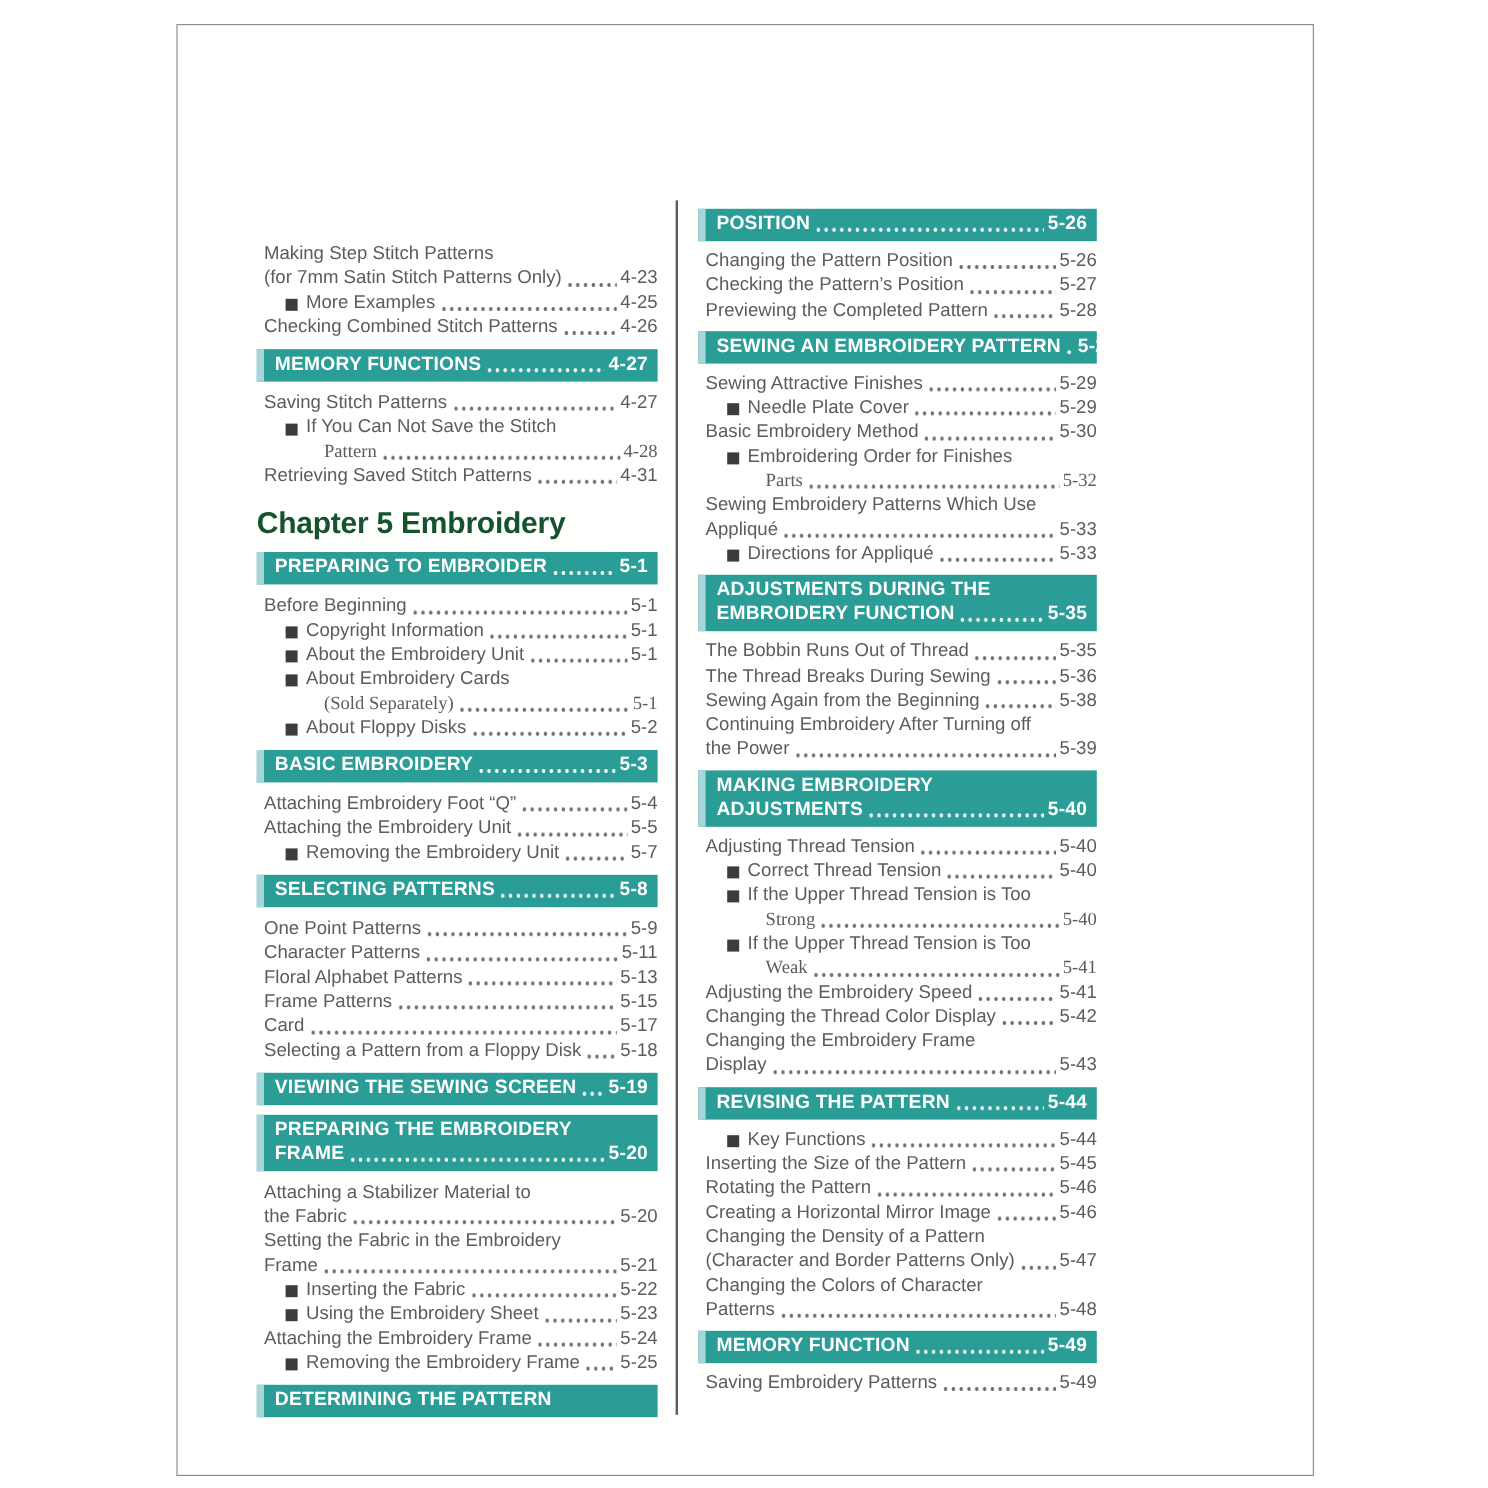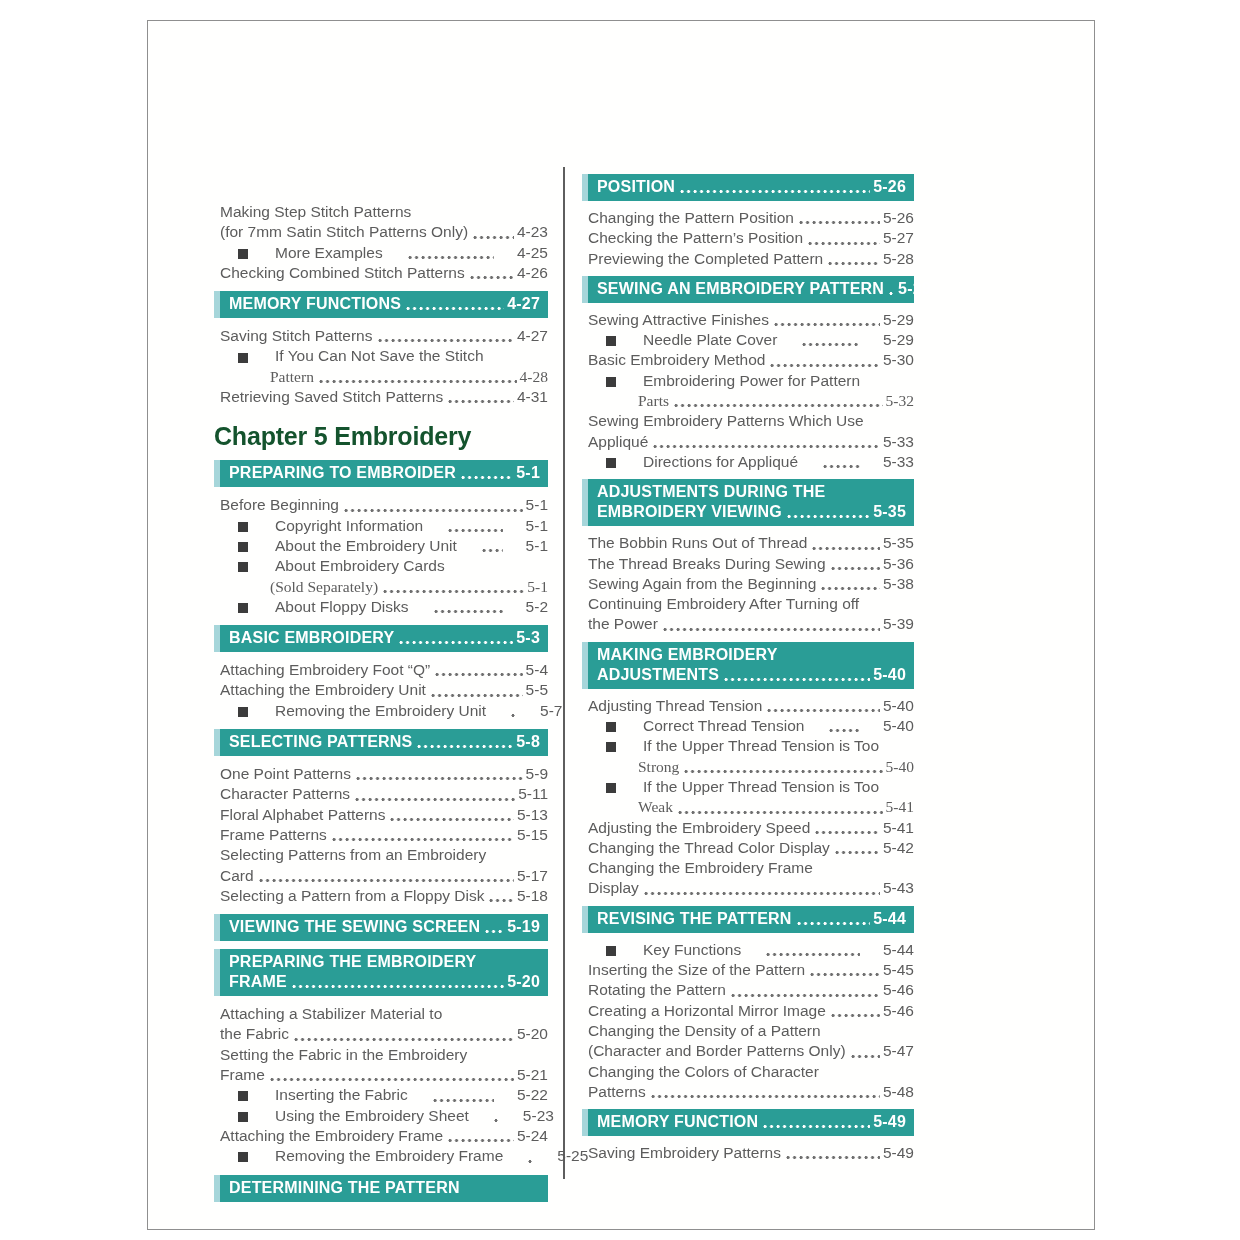--- a/index.html
+++ b/index.html
@@ -17,21 +17,21 @@
   .col-right .toc-header{margin:7px 0;}
   .hrow{display:flex;align-items:baseline;line-height:20px;}
   .hrow .leader{color:#ffffff;}
   .hrow .pnum{font-weight:bold;color:#ffffff;}
 
   .chapter-title{font-size:25px;font-weight:bold;color:#14532d;letter-spacing:-.2px;
                  margin:15px 0 9px 0;}
 
   .toc-entries{margin:0 0 2px 0;padding-left:6px;color:#5c5c5c;font-size:15.5px;}
   .row{display:flex;align-items:baseline;line-height:20.3px;min-height:20.3px;}
-  .row.indent-bullet{padding-left:18px;gap:20px;}
+  .row.indent-bullet{padding-left:18px;}
   .row.indent-cont{padding-left:50px;font-family:Liberation Serif, serif;}
   .etext{white-space:nowrap;flex:0 0 auto;}
   .bullet{flex:0 0 auto;width:10px;height:10px;background:#3c3c3c;margin-right:7px;
           align-self:center;position:relative;top:1px;}
   .leader{flex:1 1 8px;align-self:flex-end;height:5px;margin:0 3px 3px 5px;
           background-image:radial-gradient(circle at 2px 2.5px, currentColor 1.35px, rgba(0,0,0,0) 1.75px);
           background-size:6.5px 5px;background-repeat:repeat-x;color:#6e6e6e;min-width:6px;}
   .pnum{flex:0 0 auto;white-space:nowrap;}
 </style>
 </head>
@@ -178,23 +178,20 @@
           <span class="etext">Floral Alphabet Patterns</span>
           <span class="leader"></span>
           <span class="pnum">5-13</span>
         </div>
         <div class="row">
           <span class="etext">Frame Patterns</span>
           <span class="leader"></span>
           <span class="pnum">5-15</span>
         </div>
         <div class="row">
-          <span class="etext">Selecting Patterns from an Embroidery</span>
-        </div>
-        <div class="row">
           <span class="etext">Card</span>
           <span class="leader"></span>
           <span class="pnum">5-17</span>
         </div>
         <div class="row">
           <span class="etext">Selecting a Pattern from a Floppy Disk</span>
           <span class="leader"></span>
           <span class="pnum">5-18</span>
         </div>
       </div>
@@ -306,21 +303,21 @@
           <span class="leader"></span>
           <span class="pnum">5-29</span>
         </div>
         <div class="row">
           <span class="etext">Basic Embroidery Method</span>
           <span class="leader"></span>
           <span class="pnum">5-30</span>
         </div>
         <div class="row indent-bullet">
           <span class="bullet"></span>
-          <span class="etext">Embroidering Power for Pattern</span>
+          <span class="etext">Embroidering Order for Finishes</span>
         </div>
         <div class="row indent-cont">
           <span class="etext">Parts</span>
           <span class="leader"></span>
           <span class="pnum">5-32</span>
         </div>
         <div class="row">
           <span class="etext">Sewing Embroidery Patterns Which Use</span>
         </div>
         <div class="row">
@@ -333,21 +330,21 @@
           <span class="etext">Directions for Appliqué</span>
           <span class="leader"></span>
           <span class="pnum">5-33</span>
         </div>
       </div>
       <div class="toc-header">
         <div class="hrow">
           <span class="etext">ADJUSTMENTS DURING THE</span>
         </div>
         <div class="hrow">
-          <span class="etext">EMBROIDERY VIEWING</span>
+          <span class="etext">EMBROIDERY FUNCTION</span>
           <span class="leader"></span>
           <span class="pnum">5-35</span>
         </div>
       </div>
       <div class="toc-entries">
         <div class="row">
           <span class="etext">The Bobbin Runs Out of Thread</span>
           <span class="leader"></span>
           <span class="pnum">5-35</span>
         </div>

